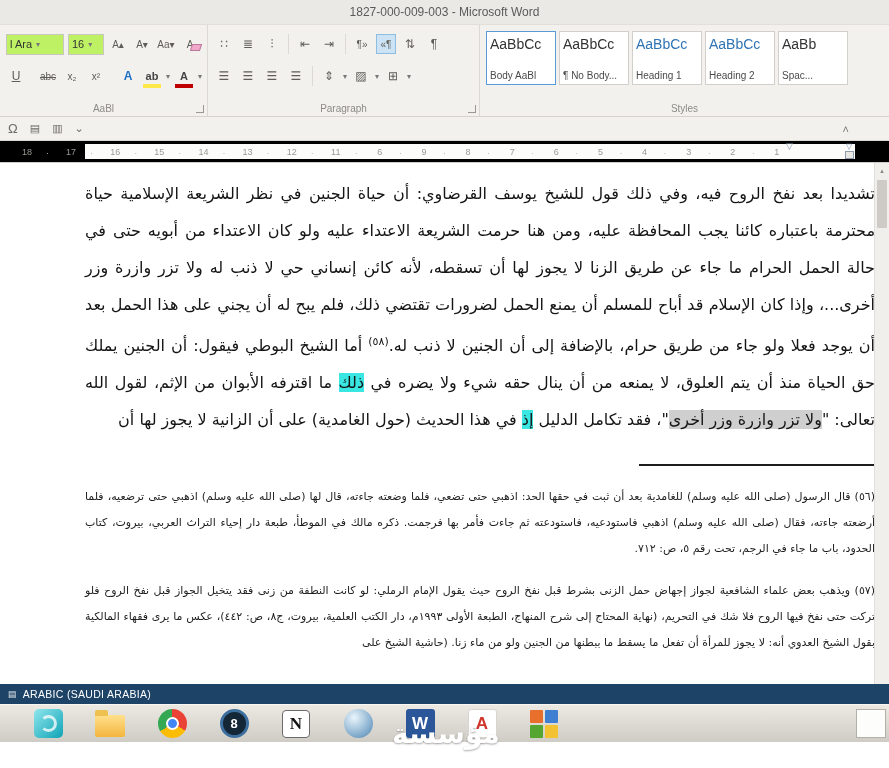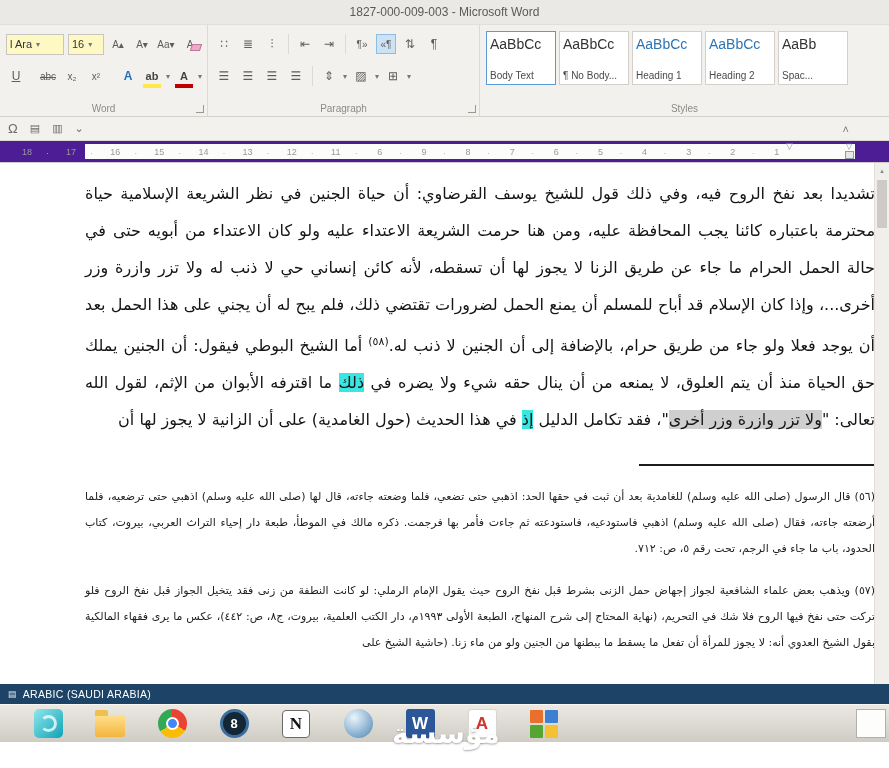--- a/index.html
+++ b/index.html
@@ -15,21 +15,21 @@
   .tabsrow { height:26px; background:#f3f1ee; display:flex; align-items:center; }
   .rtab { font-size:11px; color:#4a4a4a; padding:0 13px; white-space:nowrap; cursor:default; }
 
   
   .ribbon { height:92px; background:#f3f1ee; border-bottom:1px solid #d6d3ce; display:flex; position:relative; }
   .rgroup { position:relative; border-right:1px solid #ddd9d4; padding:6px 6px 16px 6px; }
   .glabel { position:absolute; bottom:2px; left:0; right:0; text-align:center; font-size:10px; color:#8d8b86; }
   .launcher { position:absolute; right:3px; bottom:3px; width:8px; height:8px;
     border-right:1px solid #9a9893; border-bottom:1px solid #9a9893; }
   .rrow { display:flex; align-items:center; gap:4px; height:26px; margin-bottom:6px; }
-  .combo { background:#fef9c3; border:1px solid #c9c6c1; height:21px; display:flex; align-items:center;
+  .combo { background:#bef264; border:1px solid #c9c6c1; height:21px; display:flex; align-items:center;
     font-size:11px; color:#333; padding:0 3px; gap:4px; }
   .caret { font-size:8px; color:#777; }
   .rbtn { min-width:20px; height:20px; display:flex; align-items:center; justify-content:center;
     font-size:12px; color:#5f5d58; cursor:default; border:1px solid transparent; position:relative; }
   .rbtn.small { font-size:10px; }
   .rbtn.active { background:#cbe3f5; border:1px solid #8fbde0; }
   .vsep { width:1px; height:20px; background:#ddd9d4; margin:0 2px; }
   .fx-blue { color:#1f6fc4; font-weight:bold; }
   .bar-under { position:relative; font-size:11px; font-weight:bold; color:#444; }
   .bar-under::after { content:""; position:absolute; left:0; right:0; bottom:-3px; height:4px; }
@@ -51,21 +51,21 @@
   .sp.big { font-size:24px; line-height:24px; color:#2b2b2b; }
   .sn { font-size:10px; color:#4a4a4a; white-space:nowrap; overflow:hidden; }
 
   
   .addinrow { height:24px; background:#f3f1ee; border-bottom:1px solid #dbd8d3;
     display:flex; align-items:center; padding:0 8px; gap:12px; color:#6e6c67; font-size:13px; }
   .addinrow .mini { font-size:11px; }
   .collapse-chip { margin-left:auto; margin-right:32px; font-size:11px; color:#7a7873; }
 
   
-  .ruler { height:22px; background:#4c1d95; border-bottom:1px solid #d0cdc8; position:relative; }
+  .ruler { height:22px; background:#000000; border-bottom:1px solid #d0cdc8; position:relative; }
   .typing-zone { position:absolute; left:85px; right:34px; top:3px; bottom:3px; background:#fcfcfb; }
   .ruler-nums { position:absolute; left:20px; right:105px; top:0; bottom:0;
     display:flex; align-items:center; justify-content:space-between; }
   .rnum { font-size:9px; color:#9b9995; position:relative; width:14px; text-align:center; }
   .rnum::after { content:"·"; color:#b4b2ae; position:absolute; left:26px; top:1px; }
   .rnum:last-child::after { content:""; }
   .marker-firstline { position:absolute; left:786px; top:0; font-size:9px; color:#7e92ad; }
   .marker-indentbox { position:absolute; left:845px; bottom:3px; width:9px; height:8px;
     background:#e9e7e3; border:1px solid #8c9bb0; }
   .marker-hang { position:absolute; left:846px; top:1px; font-size:8px; color:#7e92ad; }
@@ -159,21 +159,21 @@
         <span class="rbtn strike">abc</span>
         <span class="rbtn small">x₂</span>
         <span class="rbtn small">x²</span>
         <span class="vsep"></span>
         <span class="rbtn fx-blue">A</span>
         <span class="rbtn bar-under bar-yellow">ab</span>
         <span class="caret">▾</span>
         <span class="rbtn bar-under bar-red">A</span>
         <span class="caret">▾</span>
       </div>
-      <span class="glabel">Word</span>
+      <span class="glabel">AaBl</span>
       <span class="launcher"></span>
     </div>
 
     <div class="rgroup" style="width:272px;">
       <div class="rrow">
         <span class="rbtn">∷</span>
         <span class="rbtn">≣</span>
         <span class="rbtn">⫶</span>
         <span class="vsep"></span>
         <span class="rbtn">⇤</span>
@@ -198,21 +198,21 @@
         <span class="caret">▾</span>
       </div>
       <span class="glabel">Paragraph</span>
       <span class="launcher"></span>
     </div>
 
     <div class="rgroup" style="flex:1; border-right:none;">
       <div class="styles-strip" style="width:100%;">
         <div class="stylebox selected">
           <span class="sp">AaBbCc</span>
-          <span class="sn">Body Text</span>
+          <span class="sn">Body AaBl</span>
         </div>
         <div class="stylebox">
           <span class="sp">AaBbCc</span>
           <span class="sn">¶ No Body...</span>
         </div>
         <div class="stylebox">
           <span class="sp blue">AaBbCc</span>
           <span class="sn">Heading 1</span>
         </div>
         <div class="stylebox">

